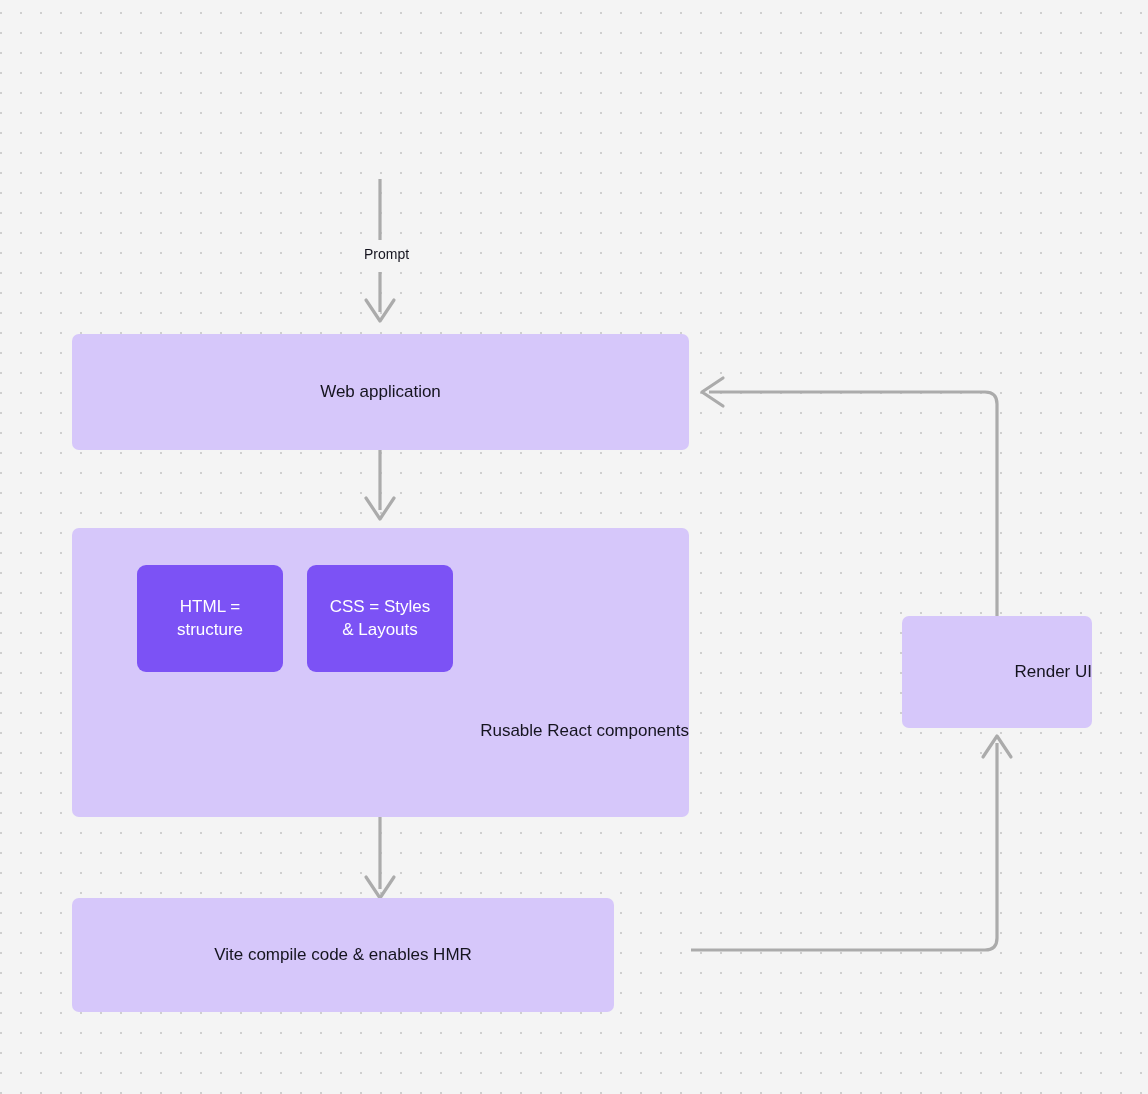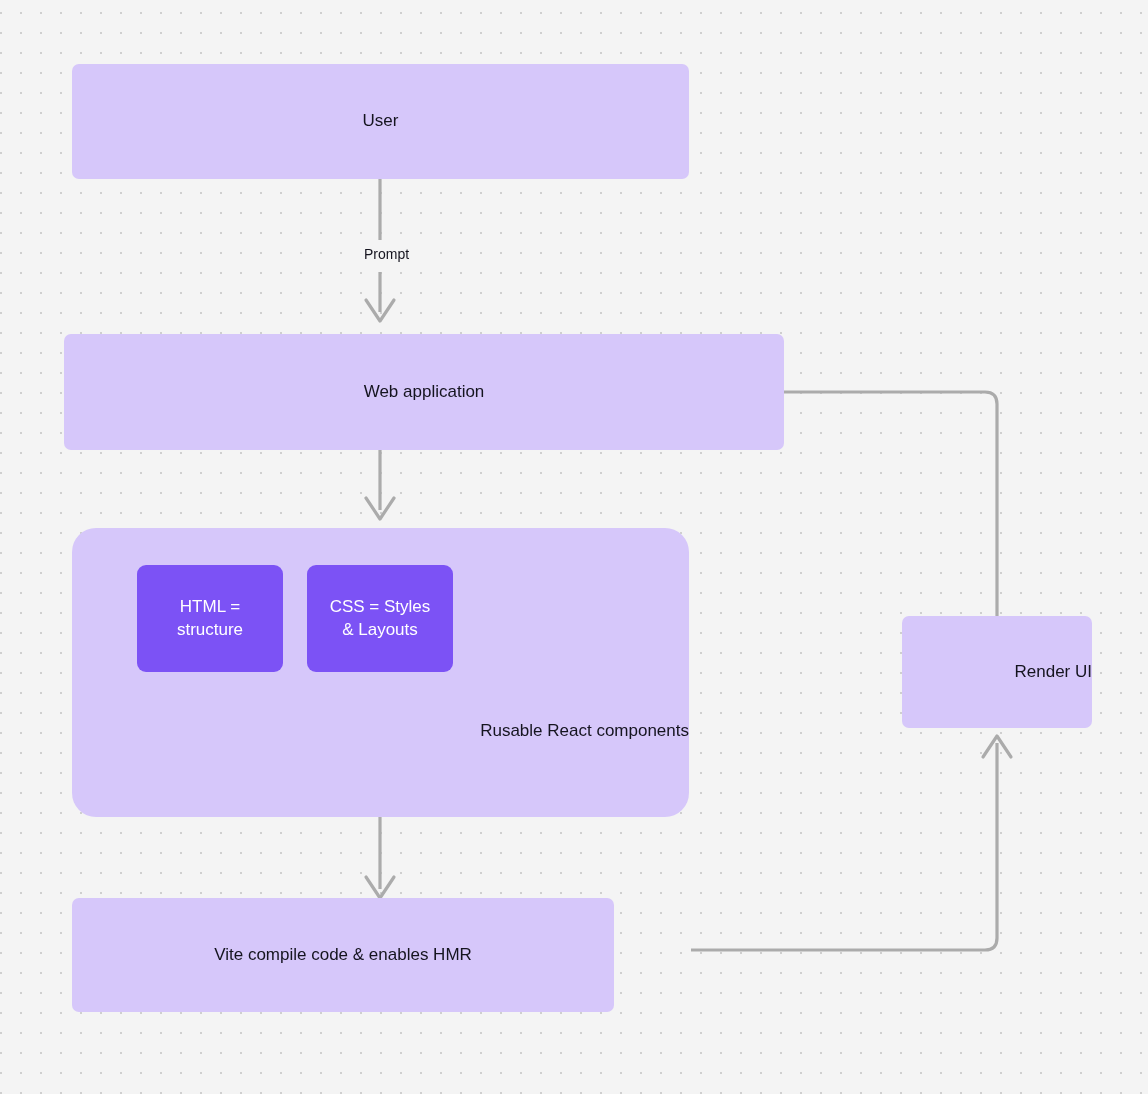--- a/index.html
+++ b/index.html
@@ -120,33 +120,30 @@
       <path d="M 691 950 L 985 950 Q 997 950 997 938 L 997 743"></path>
       <path class="head" d="M 983 757 L 997 736 L 1011 757"></path>
     </g>
 
     <g>
       <path d="M 997 616 L 997 404 Q 997 392 985 392 L 709 392"></path>
       <path class="head" d="M 723 378 L 702 392 L 723 406"></path>
     </g>
   </svg>
 
-  <div class="node" id="user" style="left:72px; top:64px; width:617px; height:115px;">
-    <span class="node-label">User</span>
-  </div>
 
   <div class="edge-label" style="left:343px; top:245px; width:75px;">
     <span>Prompt</span>
   </div>
 
-  <div class="node" id="web-application" style="left:64px; top:334px; width:720px; height:116px;justify-content:center;">
+  <div class="node" id="web-application" style="left:72px; top:334px; width:617px; height:116px;justify-content:center;">
     <span class="node-label">Web application</span>
   </div>
 
-  <div class="node" id="stack-container" style="left:72px; top:528px; width:617px; height:289px;border-radius:24px;">
+  <div class="node" id="stack-container" style="left:72px; top:528px; width:617px; height:289px;">
 
     <div class="chip" style="left:65px; top:37px; width:146px; height:107px;">
       <span class="chip-label">HTML =
 structure</span>
     </div>
 
     <div class="chip" style="left:235px; top:37px; width:146px; height:107px;">
       <span class="chip-label">CSS = Styles
 &amp; Layouts</span>
     </div>

